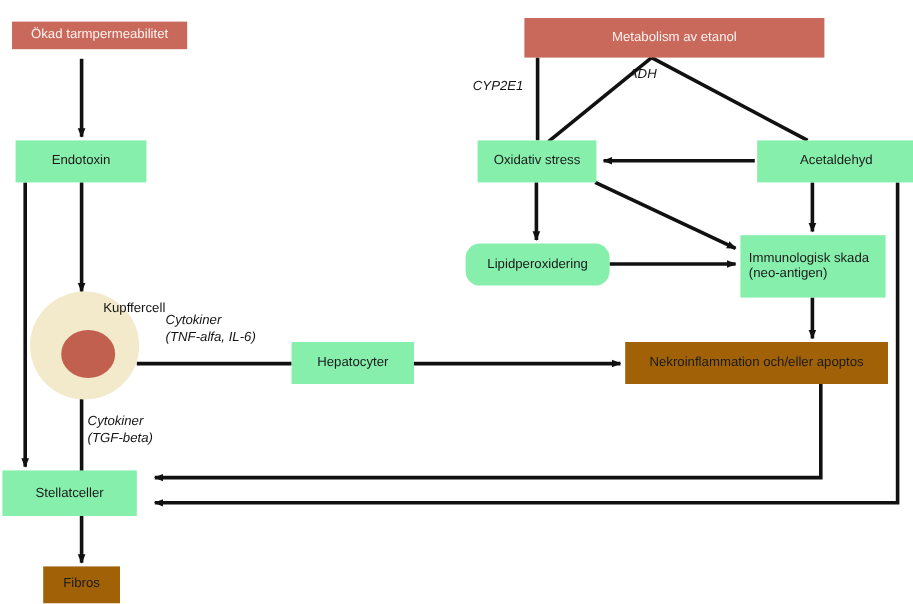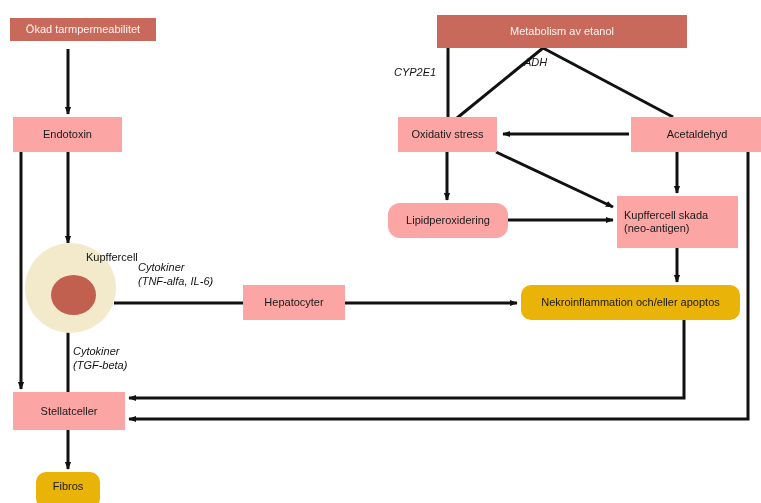--- a/index.html
+++ b/index.html
@@ -13,22 +13,22 @@
   svg#edges{position:absolute;left:0;top:0;width:761px;height:503px;}
   .node{
     position:absolute;
     display:flex;align-items:center;justify-content:center;
     text-align:center;
     box-sizing:border-box;
     line-height:1.18;
     color:#1a1a1a;
   }
   .node.red{background:#c8695b;color:#fdf3f0;}
-  .node.blue{background:#fca5a5;}
-  .node.cream{background:#eab308;border-radius:10px;}
+  .node.blue{background:#86efac;}
+  .node.cream{background:#a16207;}
   .label{
     position:absolute;
     color:#141414;
     white-space:pre;
     line-height:1.25;
     font-style:italic;
   }
   .cell-outer{
     position:absolute;
     background:#f3eacc;
@@ -103,28 +103,28 @@
   <div class="node red" style="left:437px;top:15px;width:250px;height:33px;font-size:11px;">Metabolism av etanol</div>
 
   <div class="node blue" style="left:13px;top:117px;width:109px;height:35px;font-size:11px;">Endotoxin</div>
 
   <div class="node blue" style="left:398px;top:117px;width:99px;height:35px;font-size:11px;">Oxidativ stress</div>
 
   <div class="node blue" style="left:631px;top:117px;width:132px;height:35px;font-size:11px;">Acetaldehyd</div>
 
   <div class="node blue" style="left:388px;top:203px;width:120px;height:35px;font-size:11px;border-radius:12px;">Lipidperoxidering</div>
 
-  <div class="node blue" style="left:617px;top:196px;width:121px;height:52px;font-size:11px;justify-content:flex-start;padding-left:7px;white-space:pre;text-align:left;">Kupffercell skada
+  <div class="node blue" style="left:617px;top:196px;width:121px;height:52px;font-size:11px;justify-content:flex-start;padding-left:7px;white-space:pre;text-align:left;">Immunologisk skada
 (neo-antigen)</div>
 
   <div class="node blue" style="left:243px;top:285px;width:102px;height:35px;font-size:11px;">Hepatocyter</div>
 
   <div class="node cream" style="left:521px;top:285px;width:219px;height:35px;font-size:11px;">Nekroinflammation och/eller apoptos</div>
 
-  <div class="node blue" style="left:13px;top:392px;width:112px;height:38px;font-size:11px;">Stellatceller</div>
+  <div class="node blue" style="left:2px;top:392px;width:112px;height:38px;font-size:11px;">Stellatceller</div>
 
   <div class="node cream" style="left:36px;top:472px;width:64px;height:36px;font-size:11px;align-items:flex-start;padding-top:8px;">Fibros</div>
 
   <div class="cell-outer" style="left:25px;top:243px;width:91px;height:90px;"></div>
   <div class="cell-inner" style="left:51px;top:275px;width:45px;height:40px;"></div>
   <div class="cell-title" style="left:39px;top:251px;font-size:11px;">Kupffercell</div>
 
   <div class="label" style="left:394px;top:66px;font-size:11px;">CYP2E1</div>
 
   <div class="label" style="left:524px;top:56px;font-size:11px;">ADH</div>

